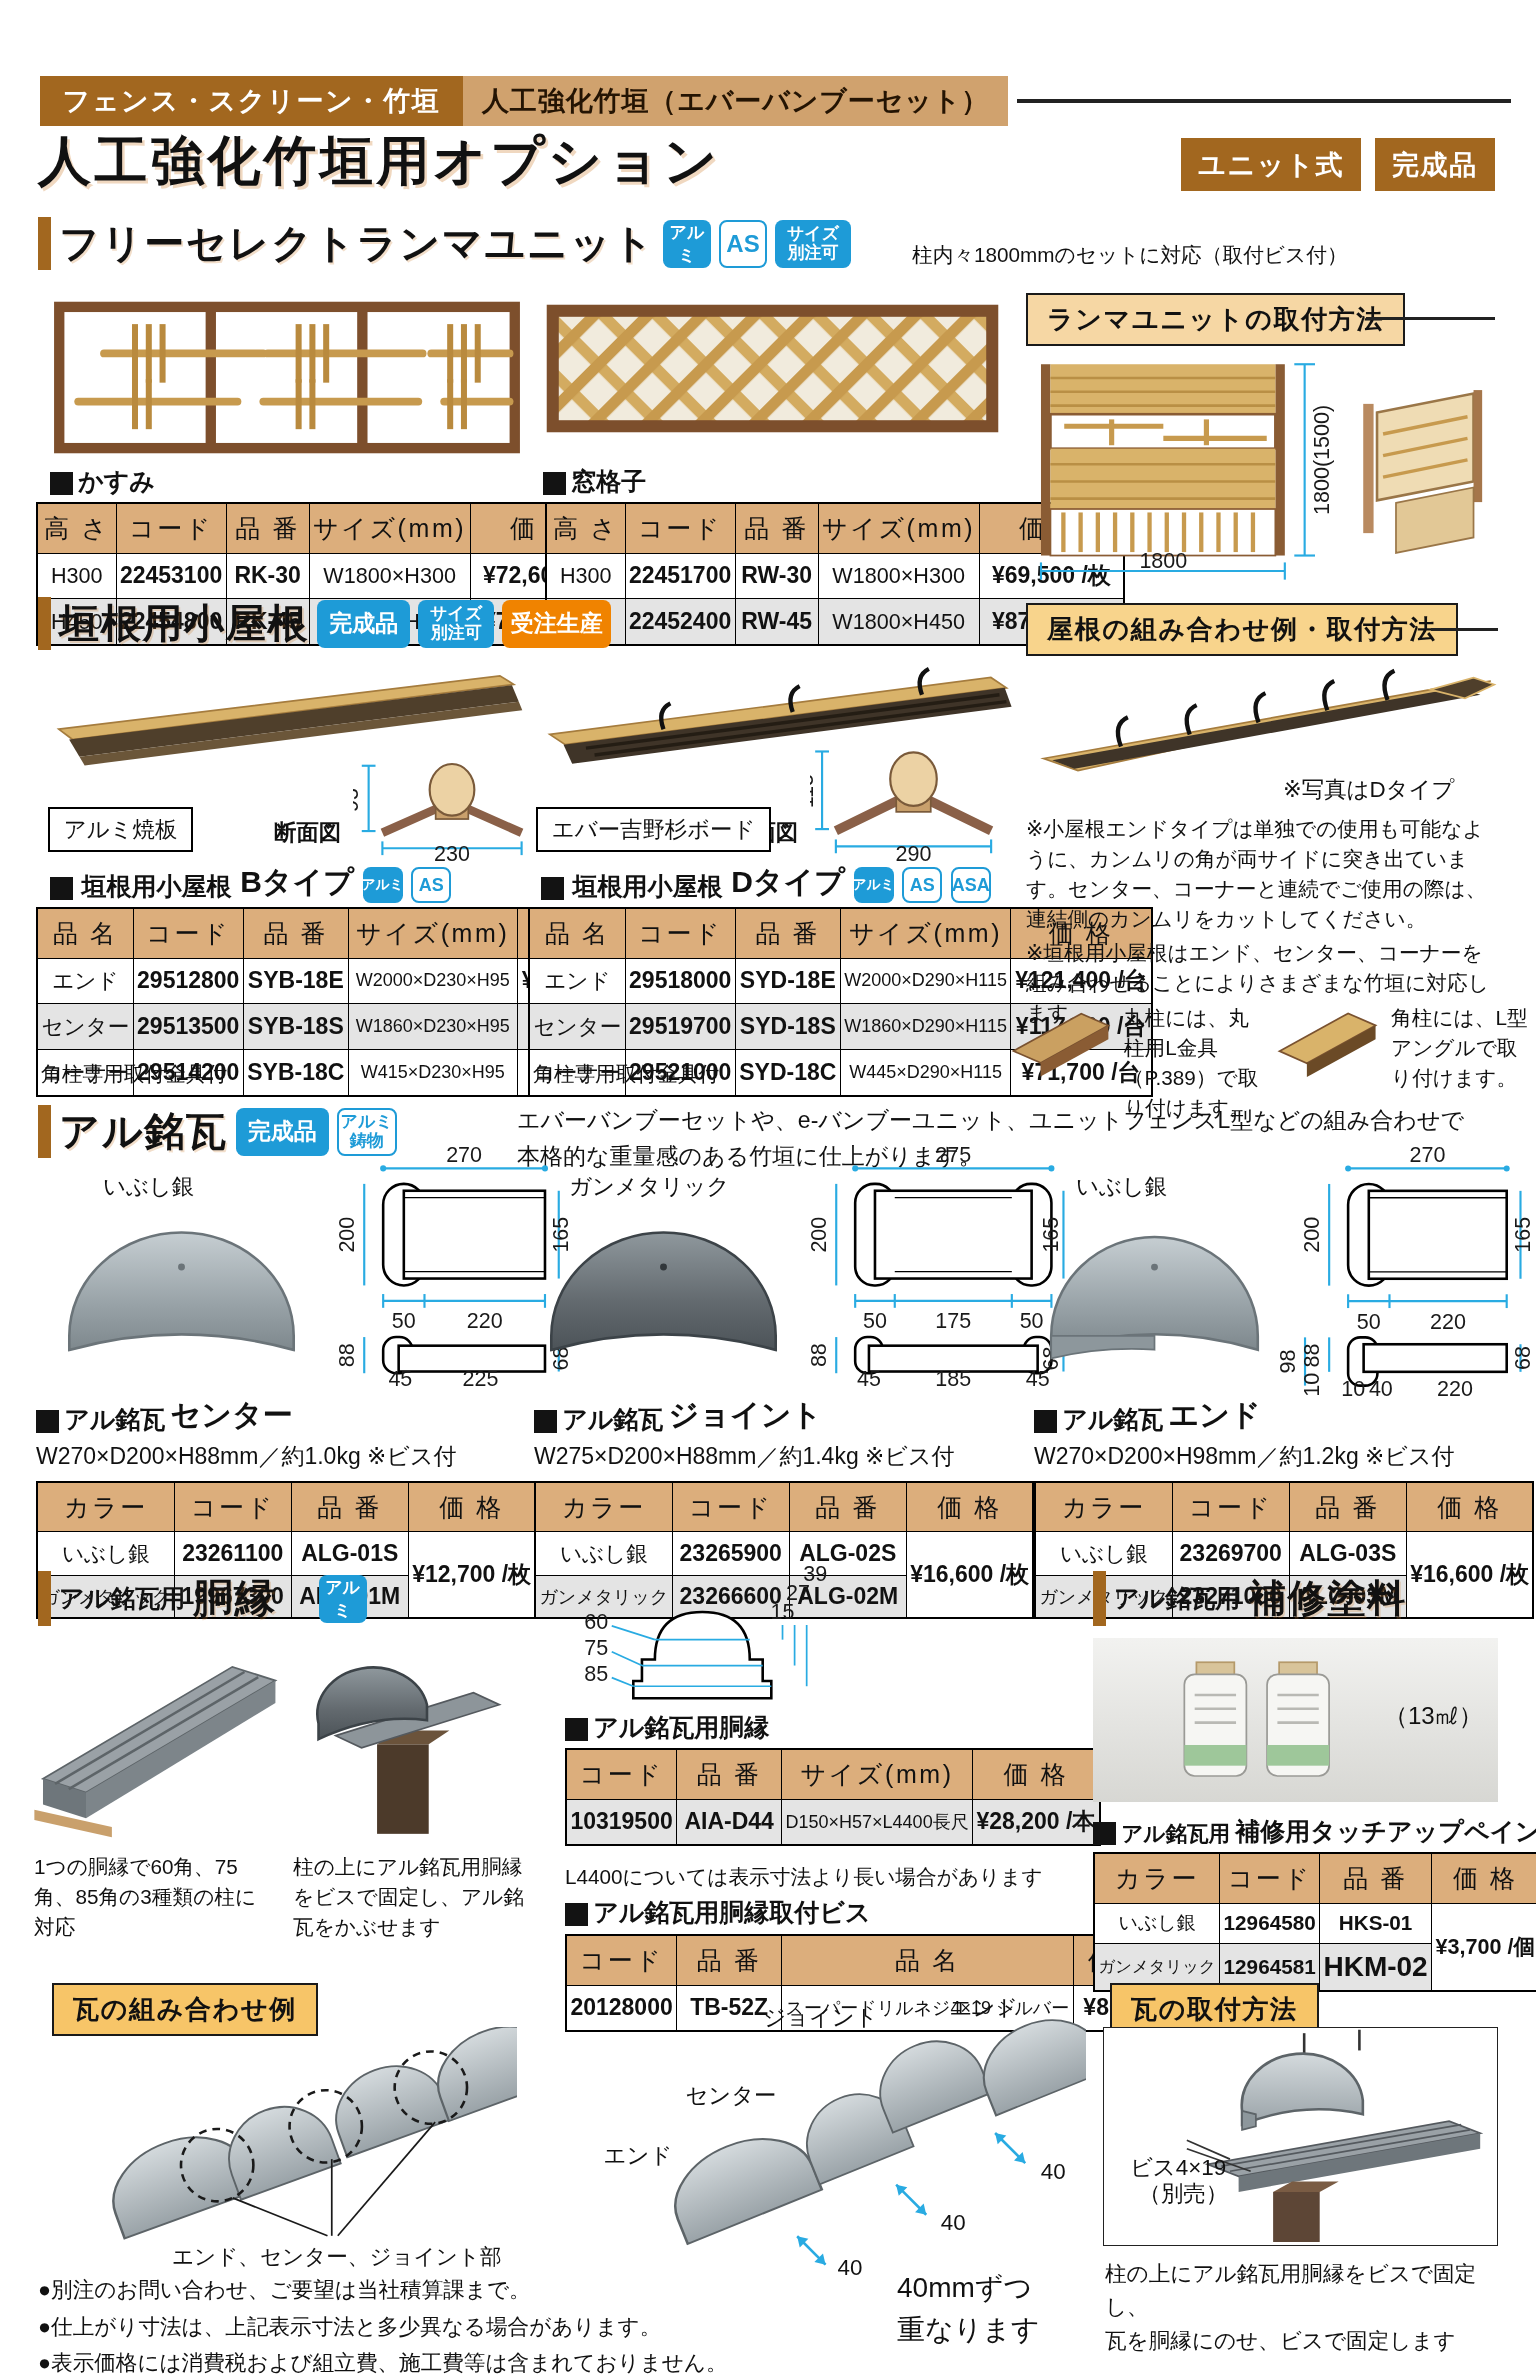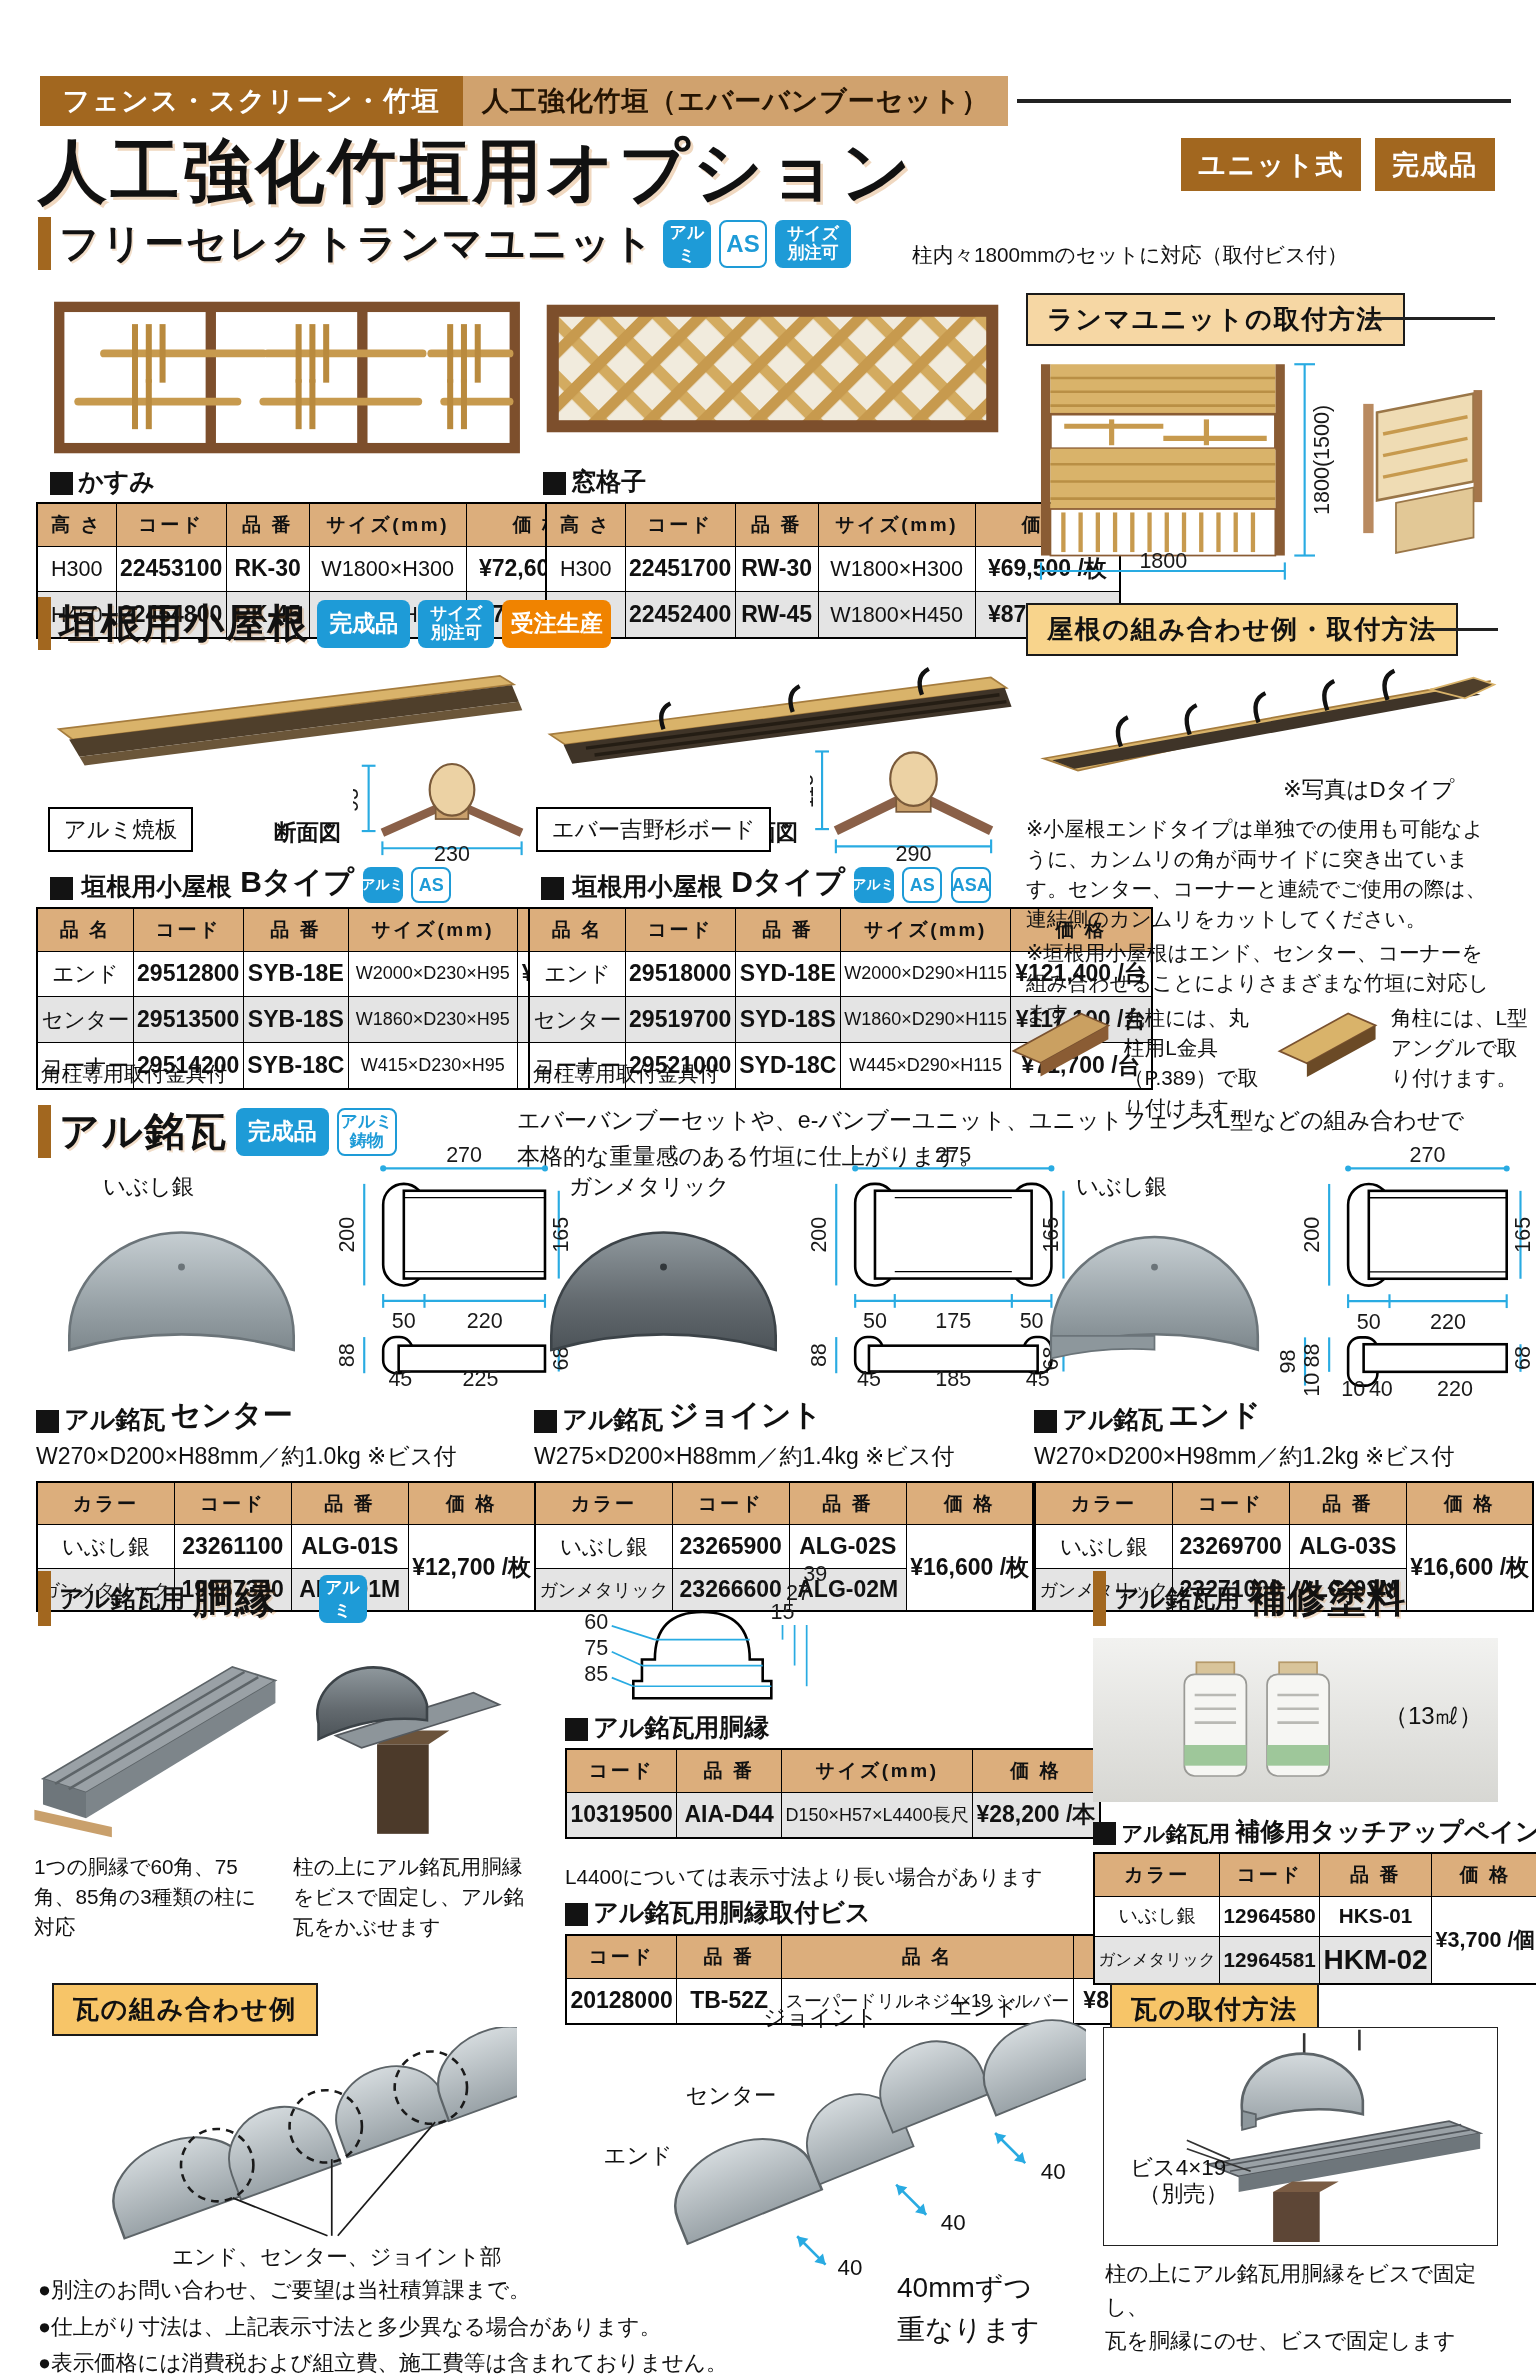--- a/index.html
+++ b/index.html
@@ -4,21 +4,21 @@
 <style>
   html,body{margin:0;padding:0;background:#fff}
   .page{position:relative;width:1536px;height:2377px;background:#fff;overflow:hidden;
         font-family:"Liberation Sans","DejaVu Sans",sans-serif;color:#111}
   .abs{position:absolute}
   
   .tabbar{display:flex;align-items:center;width:1471px}
   .tab-l{background:#a2671f;color:#fff;font-weight:bold;font-size:27px;padding:6.9px 22.4px;letter-spacing:1.7px;white-space:nowrap}
   .tab-r{background:#d0a26e;color:#241403;font-weight:bold;font-size:27px;padding:6.9px 19px;letter-spacing:0.9px;white-space:nowrap}
   .tab-line{flex:1;height:4.3px;background:#222;margin-left:8.6px}
-  .main-title{font-size:69px;font-weight:bold;letter-spacing:3.4px;text-shadow:2.6px 2.6px 0 rgba(205,125,45,.30)}
+  .main-title{font-size:53px;font-weight:bold;letter-spacing:3.4px;text-shadow:2.6px 2.6px 0 rgba(205,125,45,.30)}
   .badge-brown{background:#a2671f;color:#fff;font-size:27px;font-weight:bold;padding:8.6px 17px;letter-spacing:1.7px}
   
   .sec-head{display:flex;align-items:center;gap:8px}
   .sec-bar{width:13px;align-self:stretch;background:#a2671f}
   .sec-title{font-size:40px;font-weight:bold;letter-spacing:1.7px;text-shadow:1.7px 1.7px 0 rgba(205,125,45,.25);white-space:nowrap}
   .sec-title-sm{font-size:25px;font-weight:bold;white-space:nowrap}
   
   .bdg{border-radius:7.8px;font-weight:bold;display:flex;align-items:center;justify-content:center;text-align:center;box-sizing:border-box;flex:none}
   .b-solid{background:#1e9bd7;color:#fff}
   .b-line{background:#fff;color:#1e9bd7;border:2.6px solid #1e9bd7}
@@ -32,21 +32,21 @@
   .sm .bz-as,.sm.bz-as{width:40px;height:36px;font-size:18px}
   
   .cap{display:flex;align-items:flex-end;gap:5.2px;font-weight:bold;white-space:nowrap}
   .sq{width:23px;height:23px;background:#131313;flex:none;margin-bottom:3.4px}
   .cap-md{font-size:25px}
   .cap-lg{font-size:30px}
   .spec{font-size:23px;margin-top:5.2px;white-space:nowrap}
   
   .ptable{border-collapse:collapse;background:#fff;border:2.6px solid #000}
   .ptable th,.ptable td{border:1.7px solid #000;box-sizing:border-box}
-  .ptable th{background:#dcae7c;font-size:19px;font-weight:bold;padding:7.8px 3.4px;letter-spacing:2.6px;white-space:nowrap}
+  .ptable th{background:#dcae7c;font-size:25px;font-weight:normal;padding:7.8px 3.4px;letter-spacing:2.6px;white-space:nowrap}
   .ptable td{font-size:21.6px;text-align:center;padding:6.9px 3.4px;white-space:nowrap}
   .ptable tr.alt td{background:#e4e4e4}
   td.bold{font-weight:bold;font-size:23px}
   td.size{font-size:18px}
   td.price{font-weight:bold;font-size:23px}
   
   .diag-head{display:inline-block;background:#f8d48c;border:2.6px solid #1a1a1a;font-size:26px;font-weight:bold;padding:6.9px 19px;letter-spacing:1.7px;white-space:nowrap}
   .lblbox{display:inline-block;border:2.6px solid #000;background:#fff;font-size:22.4px;padding:5.2px 13.8px;white-space:nowrap}
   .note{font-size:20.7px;line-height:1.45}
   .nwrap{white-space:nowrap}

